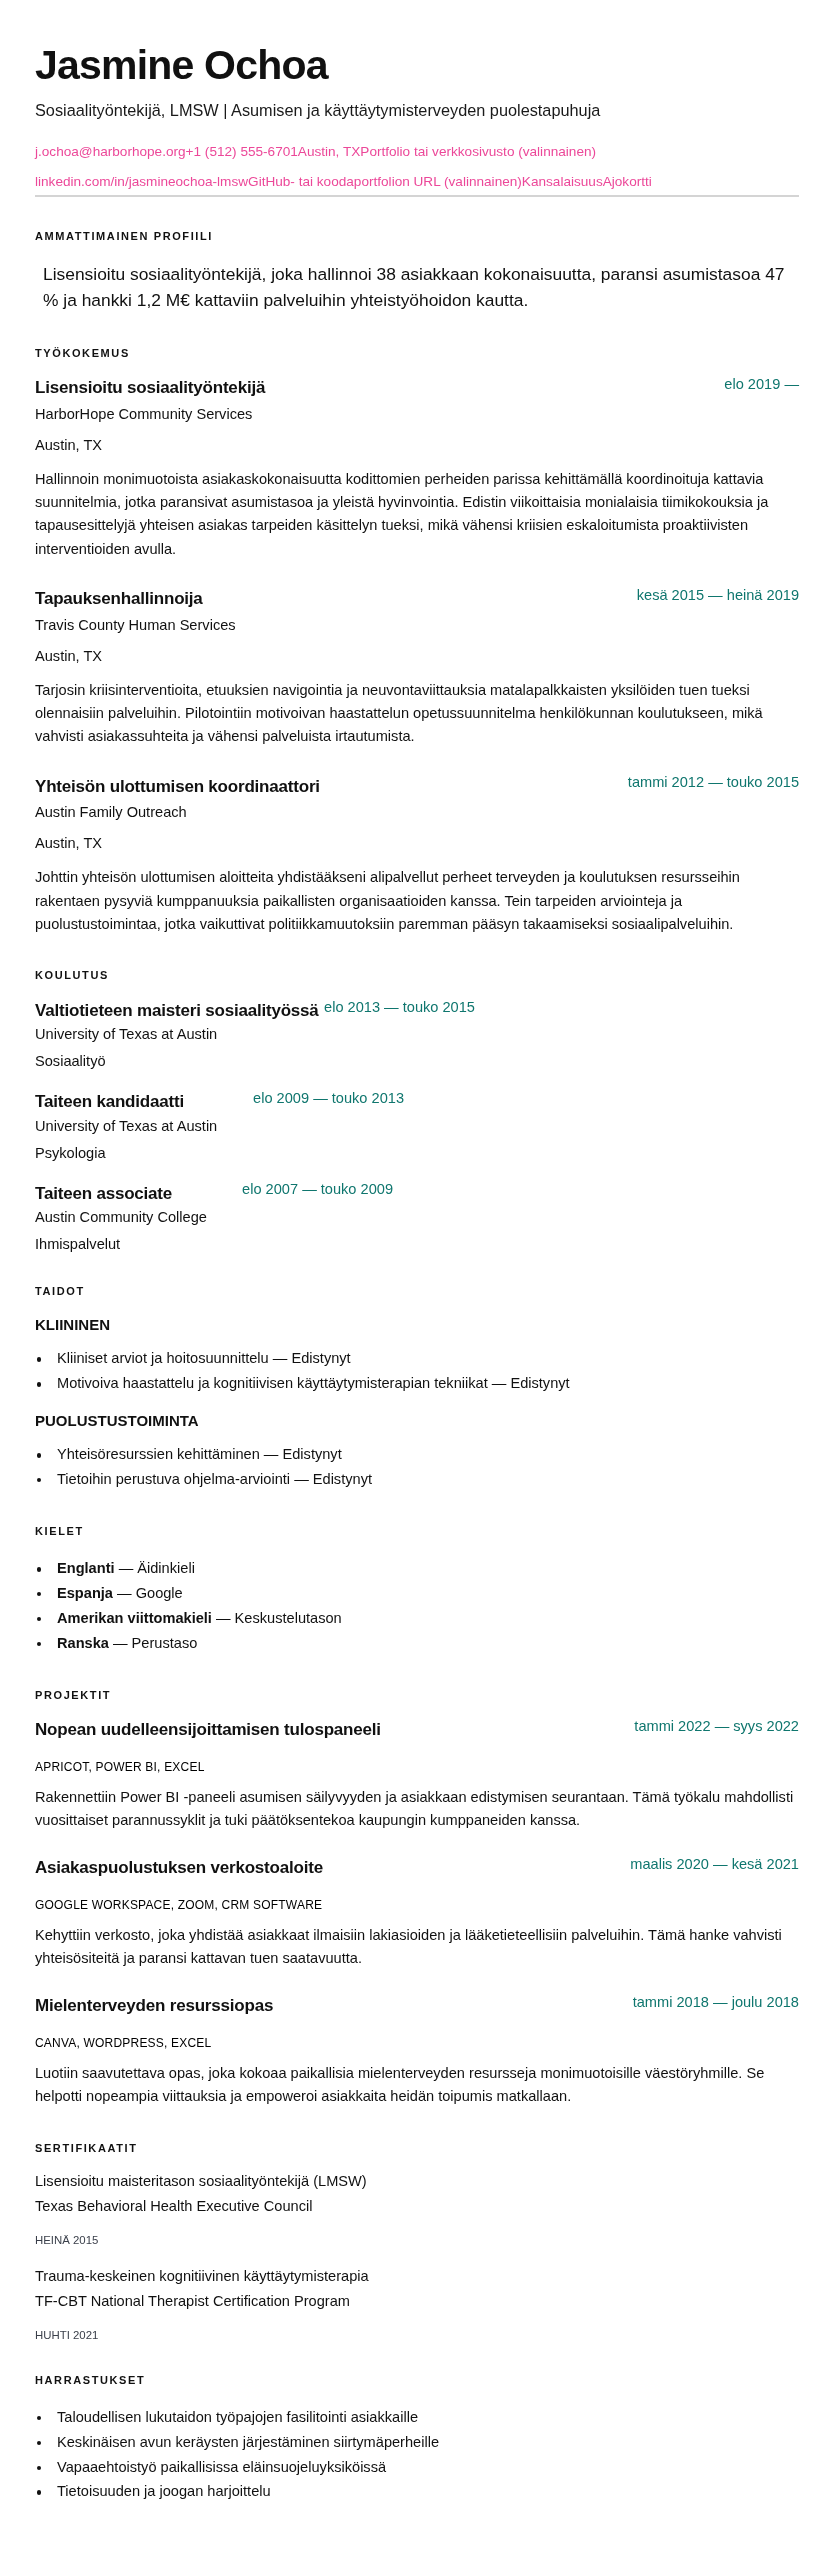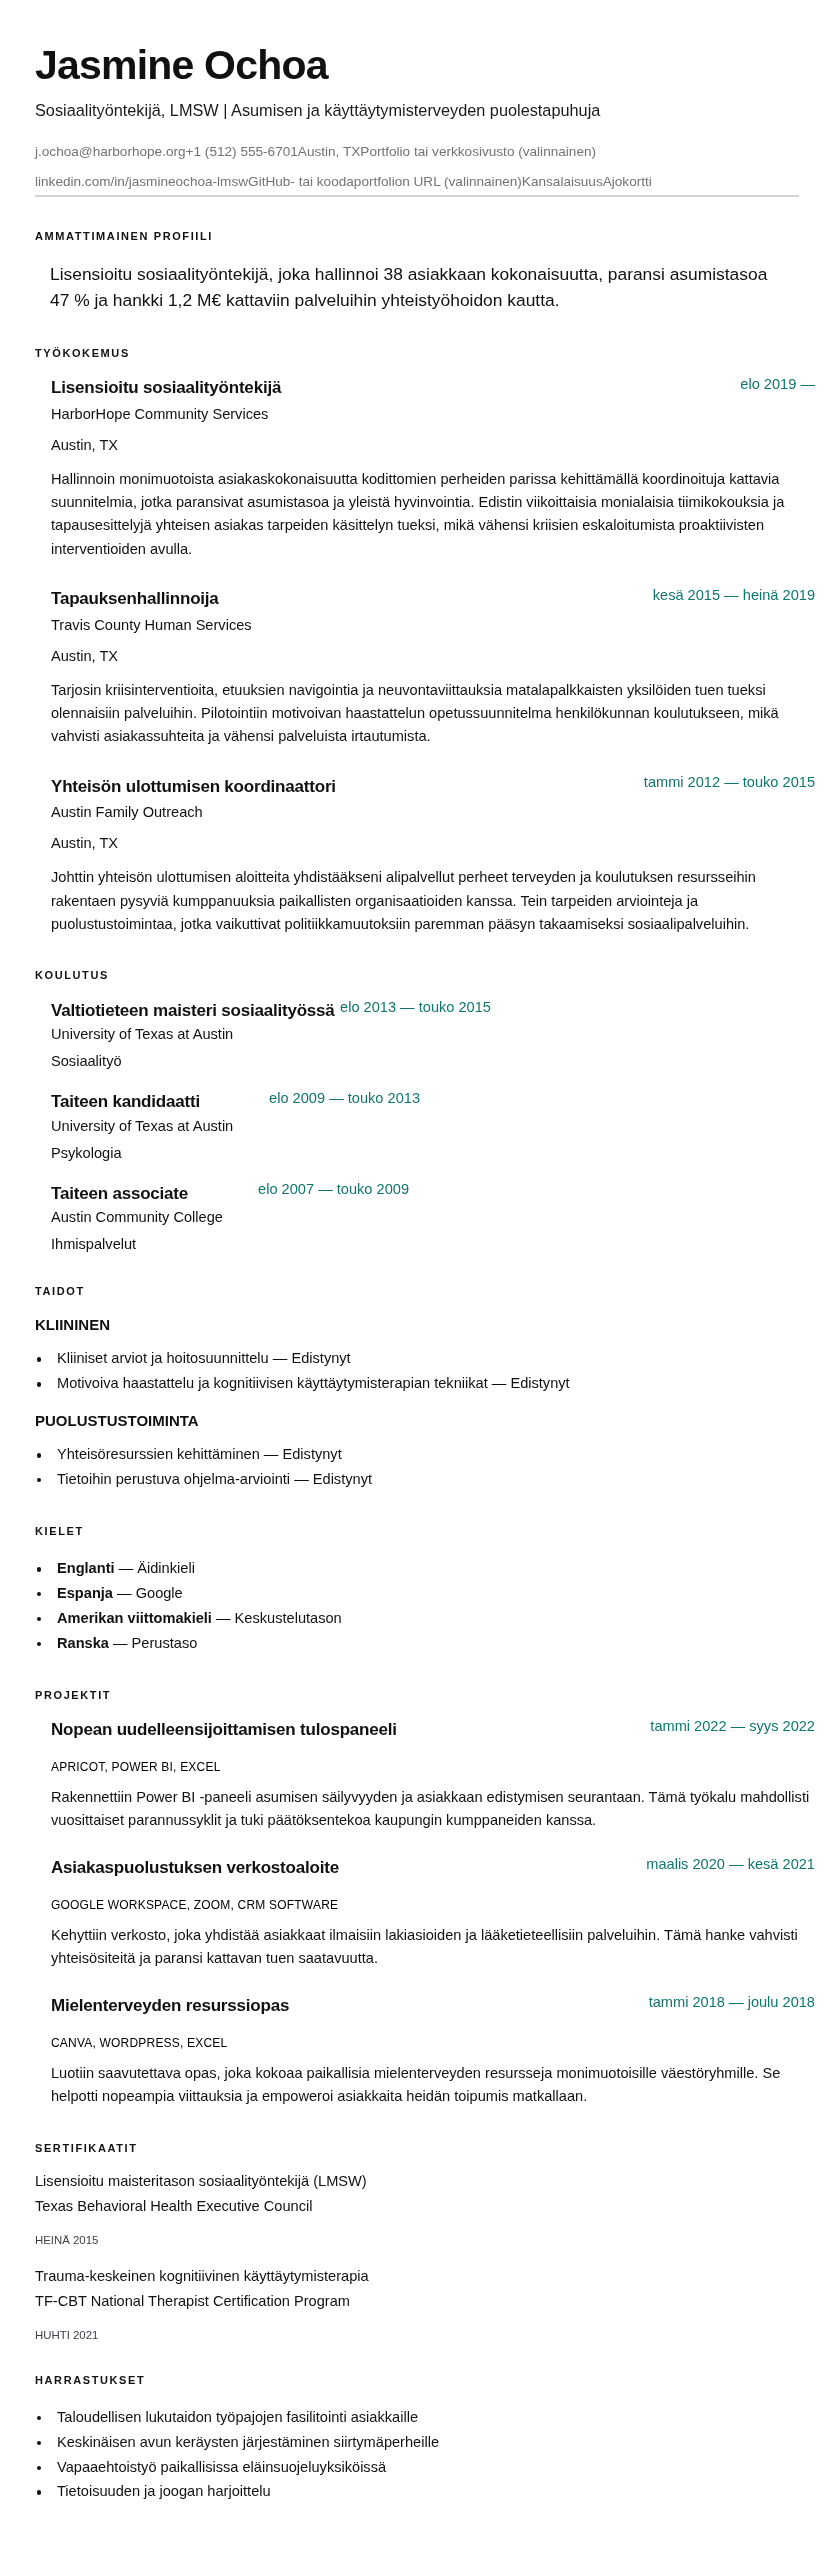--- a/index.html
+++ b/index.html
@@ -5,30 +5,30 @@
   html, body { margin: 0; padding: 0; background: #ffffff; }
   body {
     width: 833px;
     min-height: 2576px;
     font-family: "Liberation Sans", "DejaVu Sans", sans-serif;
     color: #111111;
   }
   .page { padding: 35px 35px 65px 35px; width: 764px; }
   .name { font-size: 41px; font-weight: 700; letter-spacing: -0.8px; line-height: 1.0; margin: 9.8px 0 0 0; }
   .headline { font-size: 16.3px; line-height: 1.3; margin-top: 14px; color: #1a1a1a; }
-  .contact-row { font-size: 13.6px; line-height: 1.3; color: #737373; }
+  .contact-row { font-size: 13.6px; line-height: 1.3; color: #ec4899; }
   .contact-row.first { margin-top: 22px; }
   .contact-row.second { margin-top: 12px; }
   .divider { height: 2.2px; background: #d4d4d4; margin-top: 4.3px; }
 
   .section { margin-top: 33px; }
   .section-title { font-size: 11px; font-weight: 700; letter-spacing: 1.6px; text-transform: uppercase; margin: 0 0 19.5px 0; }
   .summary { font-size: 17.4px; line-height: 1.5; color: #111; }
 
-  .entry { width: fit-content; max-width: 764px; margin-bottom: 28px; margin-left: 16px; }
+  .entry { width: fit-content; max-width: 764px; margin-bottom: 28px; }
   .entry-head { display: flex; justify-content: space-between; align-items: flex-start; gap: 5.4px; }
   .entry-title { font-size: 17px; font-weight: 700; letter-spacing: -0.2px; }
   .entry-date { font-size: 14.6px; color: #0f766e; margin-top: -2.2px; white-space: nowrap; }
   .entry-sub { font-size: 14.6px; margin-top: 7.6px; }
   .entry-loc { font-size: 14.6px; margin-top: 15px; }
   .entry-desc { font-size: 14.6px; line-height: 1.6; margin-top: 15px; width: 764px; }
   .edu .entry { margin-bottom: 23px; }
   .edu .entry-sub { margin-top: 5.4px; }
   .edu .entry-loc { margin-top: 11px; }
 
@@ -59,21 +59,21 @@
       <span>j.ochoa@harborhope.org</span><span>+1 (512) 555-6701</span><span>Austin, TX</span><span>Portfolio tai verkkosivusto (valinnainen)</span>
     </div>
     <div class="contact-row second">
       <span>linkedin.com/in/jasmineochoa-lmsw</span><span>GitHub- tai koodaportfolion URL (valinnainen)</span><span>Kansalaisuus</span><span>Ajokortti</span>
     </div>
     <div class="divider"></div>
   </header>
 
   <section class="section">
     <h2 class="section-title">Ammattimainen profiili</h2>
-    <p class="summary" style="margin:15px">Lisensioitu sosiaalityöntekijä, joka hallinnoi 38 asiakkaan kokonaisuutta, paransi asumistasoa 47 % ja hankki 1,2 M€ kattaviin palveluihin yhteistyöhoidon kautta.</p>
+    <p class="summary" style="margin:8px">Lisensioitu sosiaalityöntekijä, joka hallinnoi 38 asiakkaan kokonaisuutta, paransi asumistasoa 47 % ja hankki 1,2 M€ kattaviin palveluihin yhteistyöhoidon kautta.</p>
   </section>
 
   <section class="section">
     <h2 class="section-title">Työkokemus</h2>
 
     <div class="entry">
       <div class="entry-head">
         <span class="entry-title">Lisensioitu sosiaalityöntekijä</span>
         <span class="entry-date">elo 2019 —</span>
       </div>

